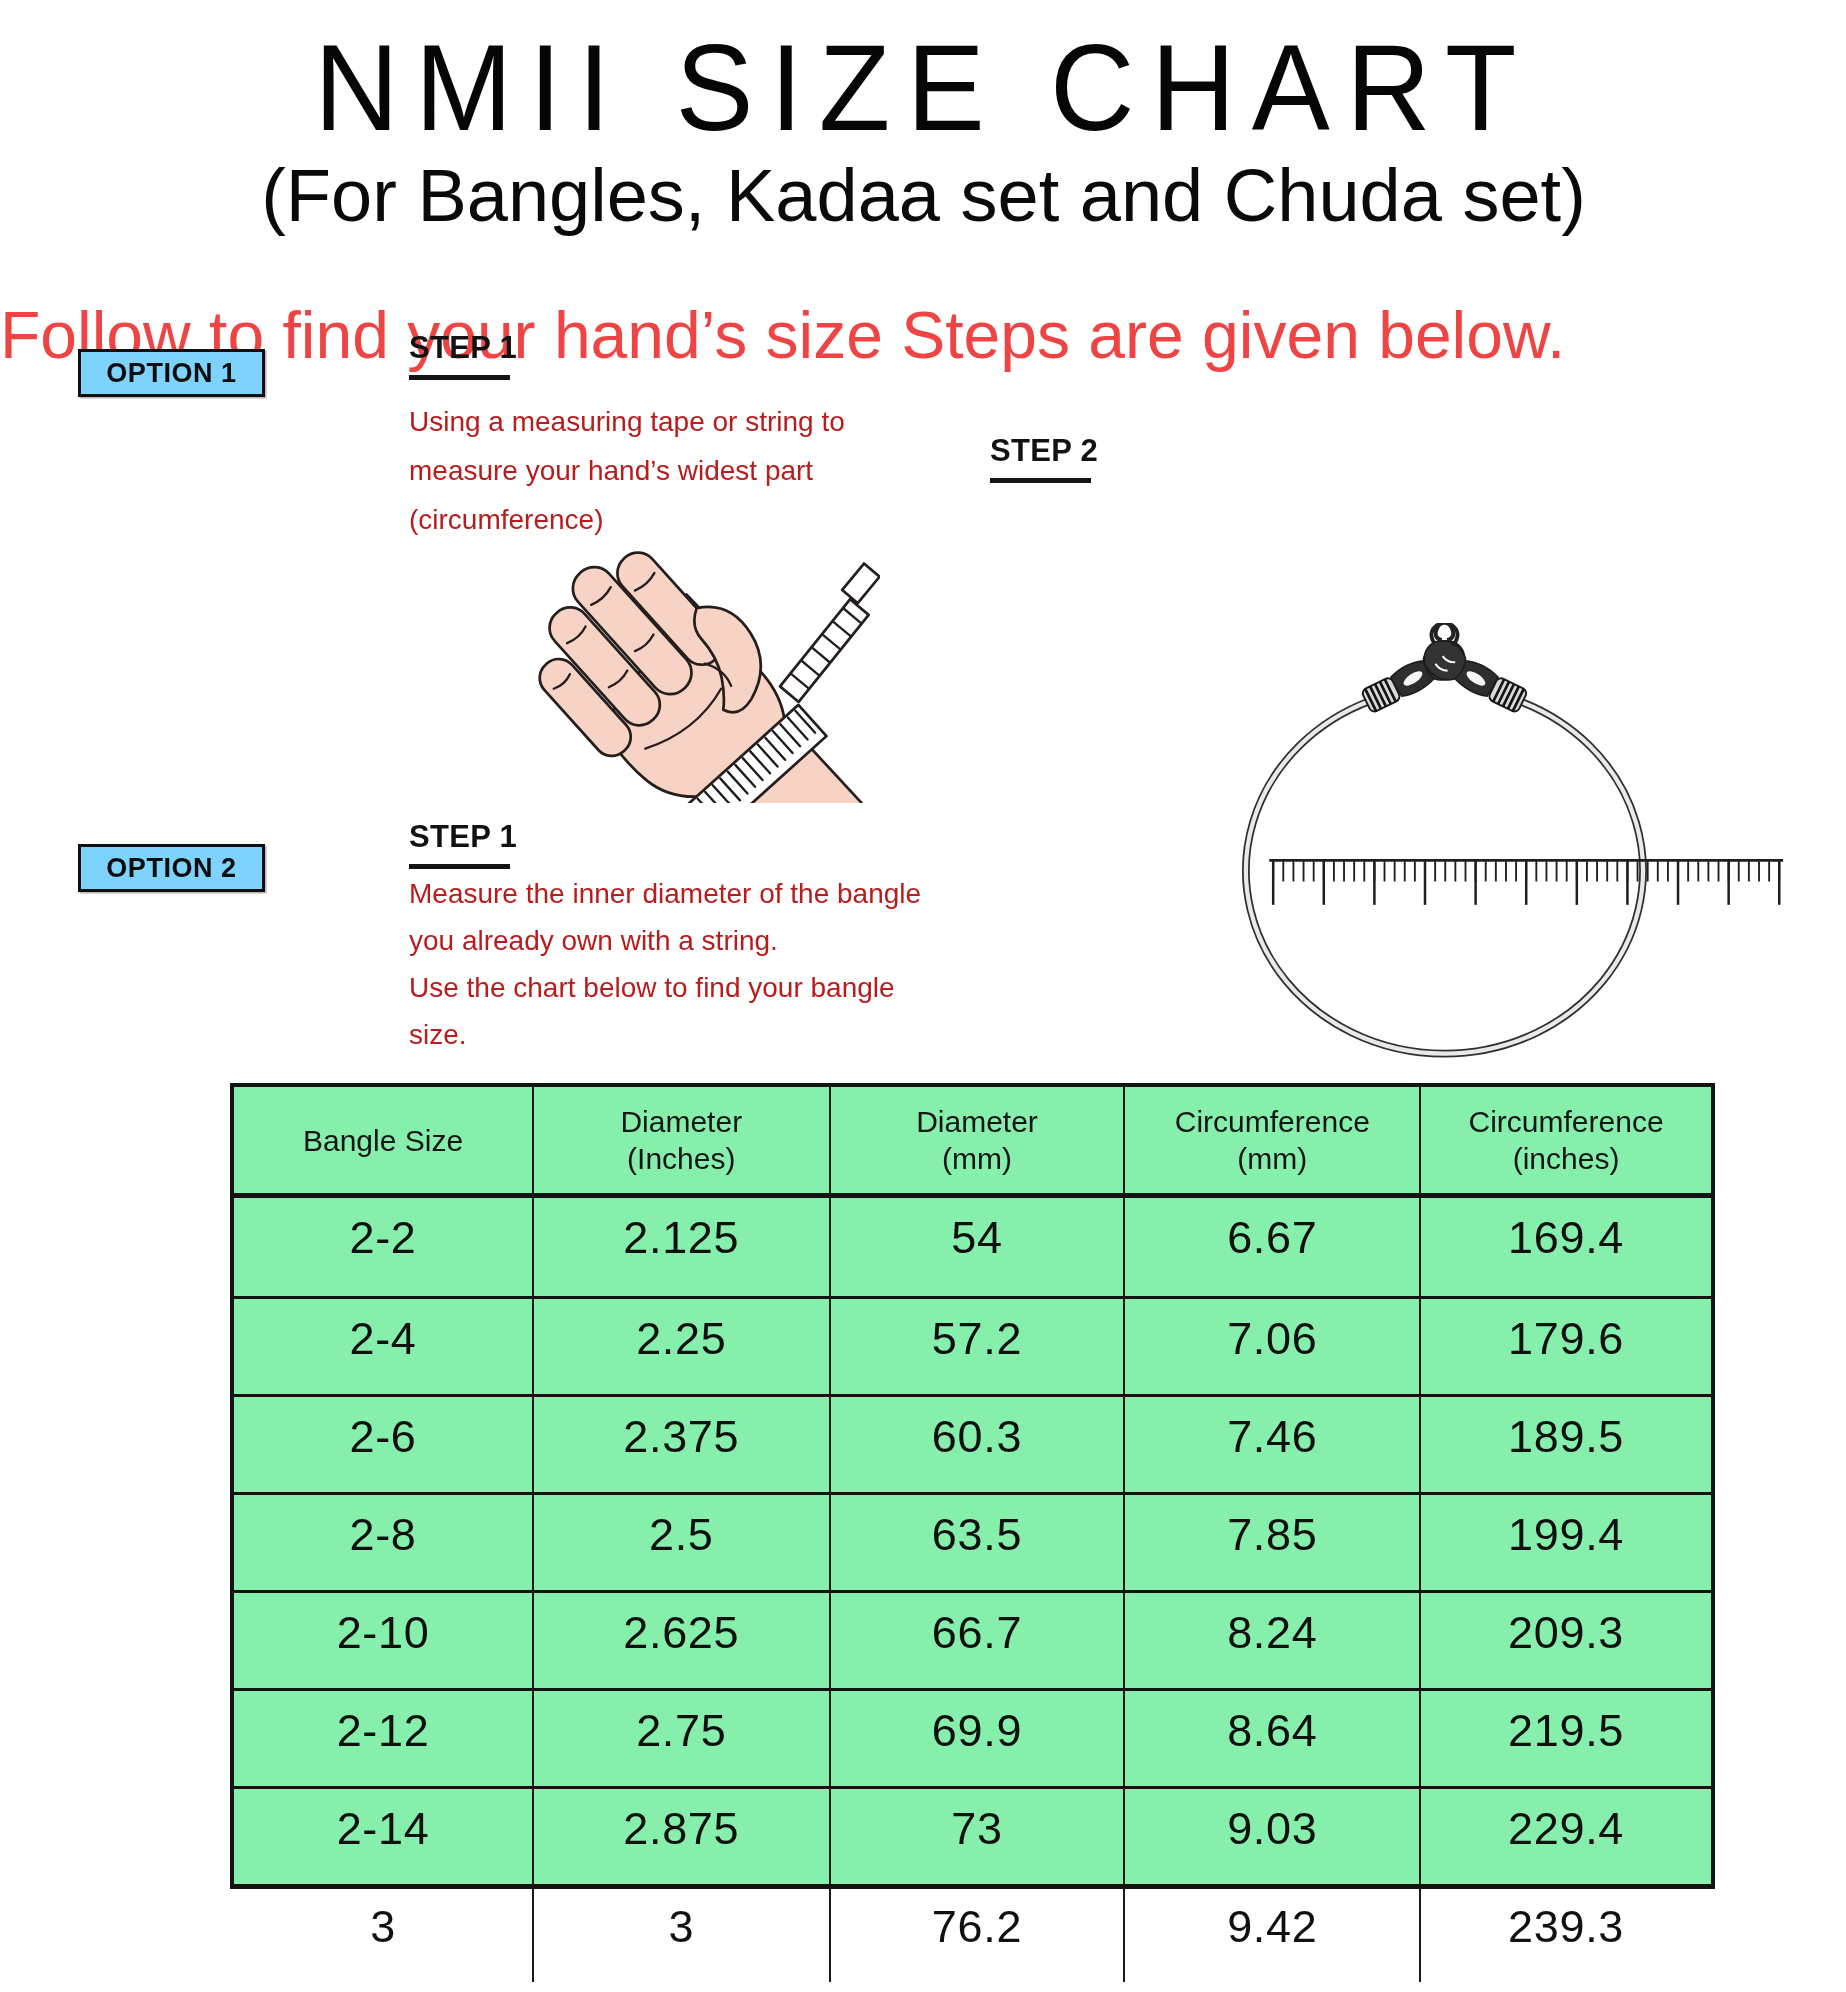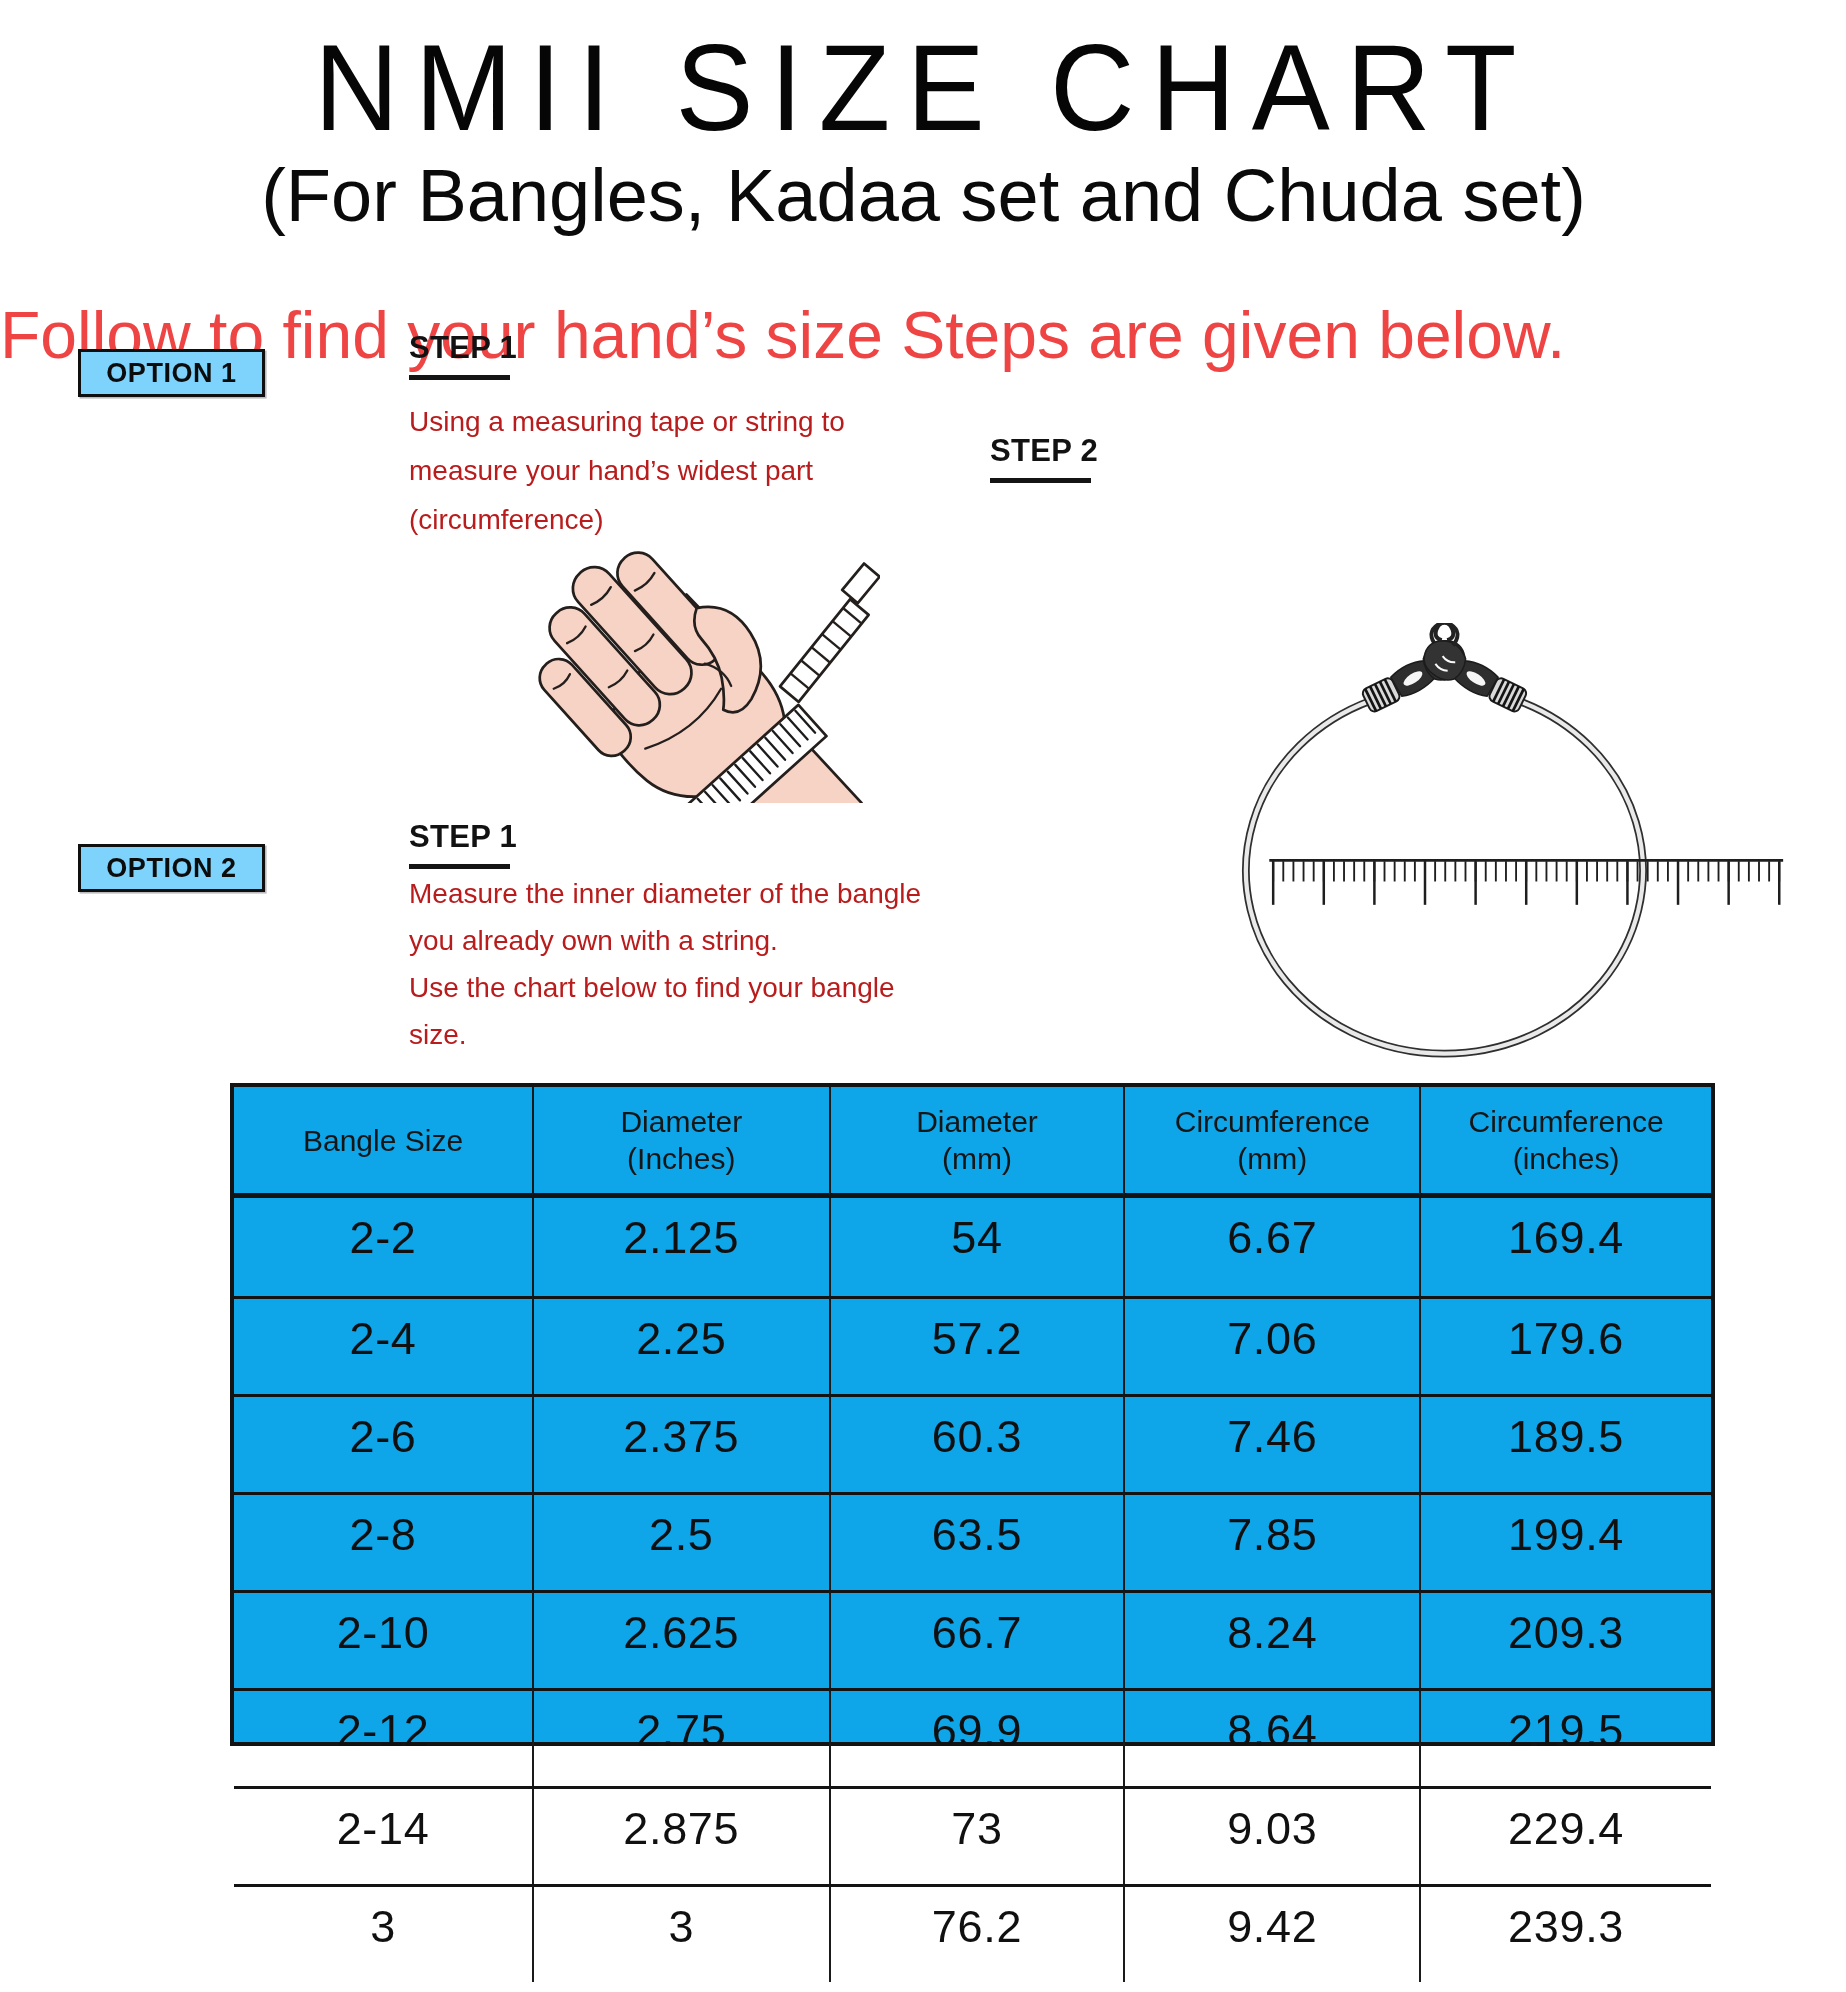--- a/index.html
+++ b/index.html
@@ -28,22 +28,22 @@
     width:187px; height:48px; border:3.1px solid #0f0f0f; background:#7dd3fc;
     display:flex; align-items:center; justify-content:center;
     font-size:27px; font-weight:700; letter-spacing:0.02em; color:#0c0c0c;
     box-shadow:1.6px 1.6px 0 #bbb;
   }
   .step-heading { font-size:31px; font-weight:700; color:#121212; letter-spacing:0.01em; }
   .step-underline { width:101px; height:5.4px; background:#141414; margin-top:8.6px; }
   .step-lines { font-size:28px; line-height:49px; color:#b91c1c; white-space:nowrap; }
 
   .sizetable {
-    left:230px; top:1083px; width:1485px; height:663px;
-    border:4.7px solid #131313; background:#0ea5e9;
+    left:230px; top:1083px; width:1485px; height:806px;
+    border:4.7px solid #131313; background:#86efac;
     display:grid;
     grid-template-columns:385fr 383fr 381fr 382fr 377fr;
     grid-template-rows:111px repeat(8, 98px);
   }
   .hcell {
     display:flex; flex-direction:column; align-items:center; justify-content:center;
     font-size:30px; line-height:37px; color:#161616;
     border-bottom:5.4px solid #131313;
   }
   .cell {

